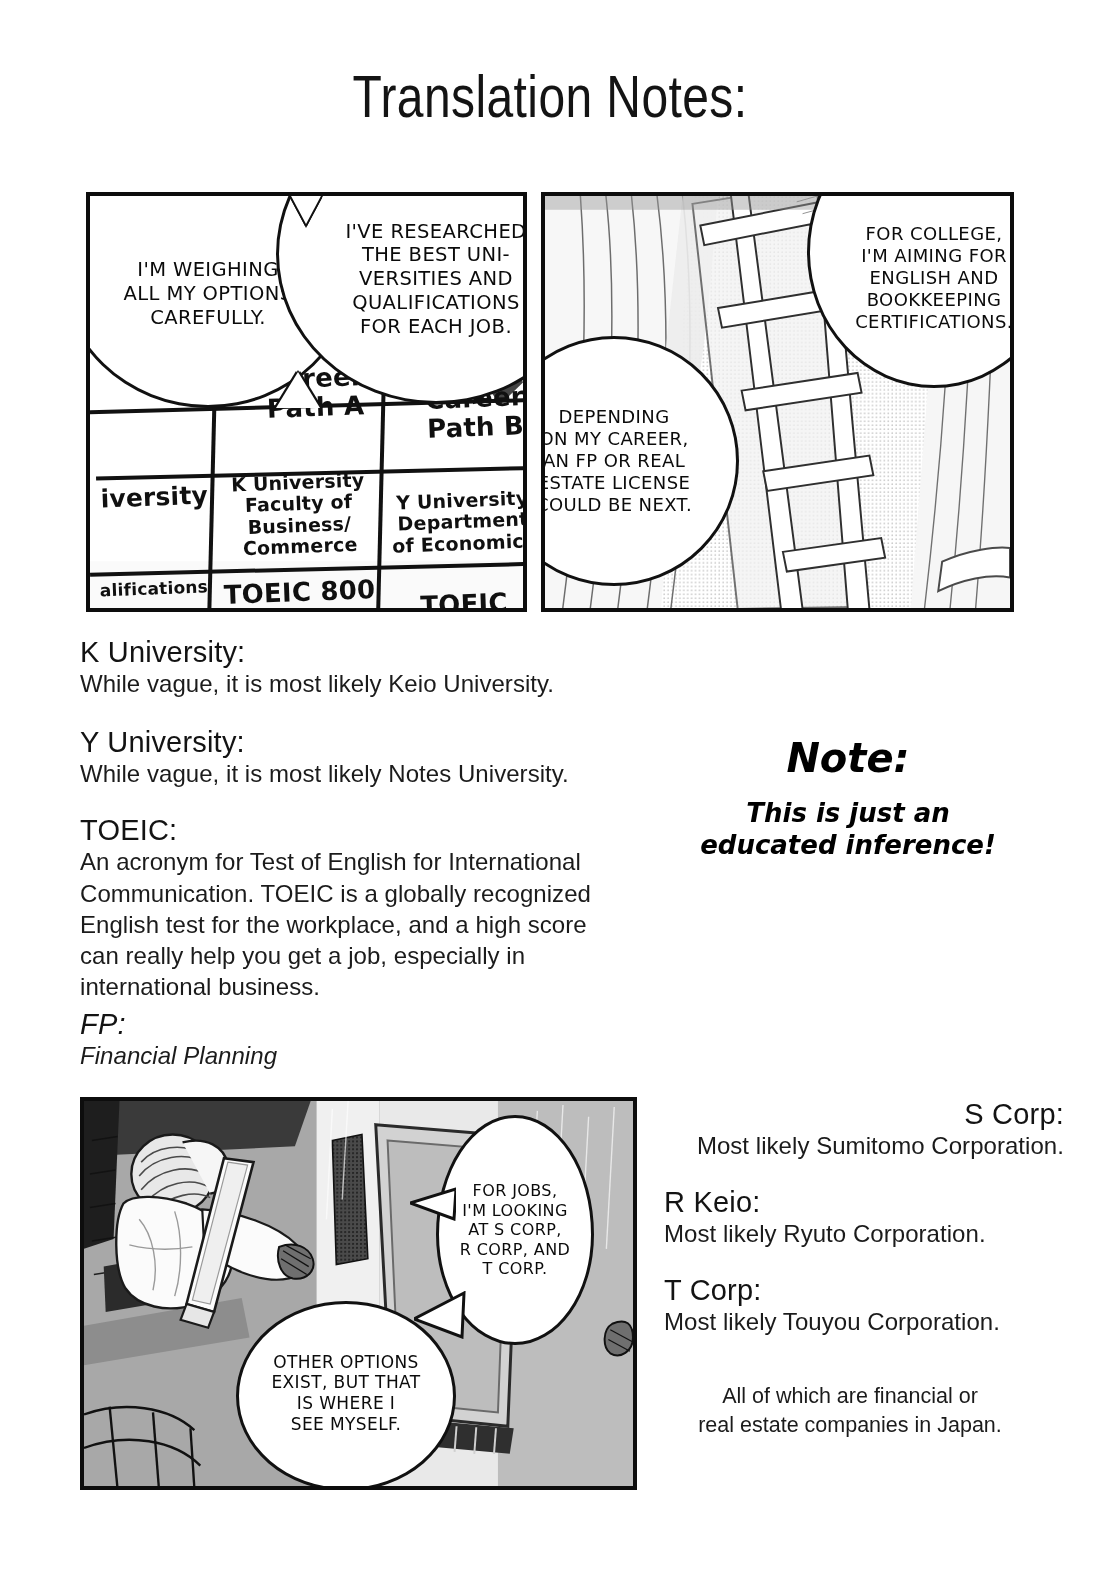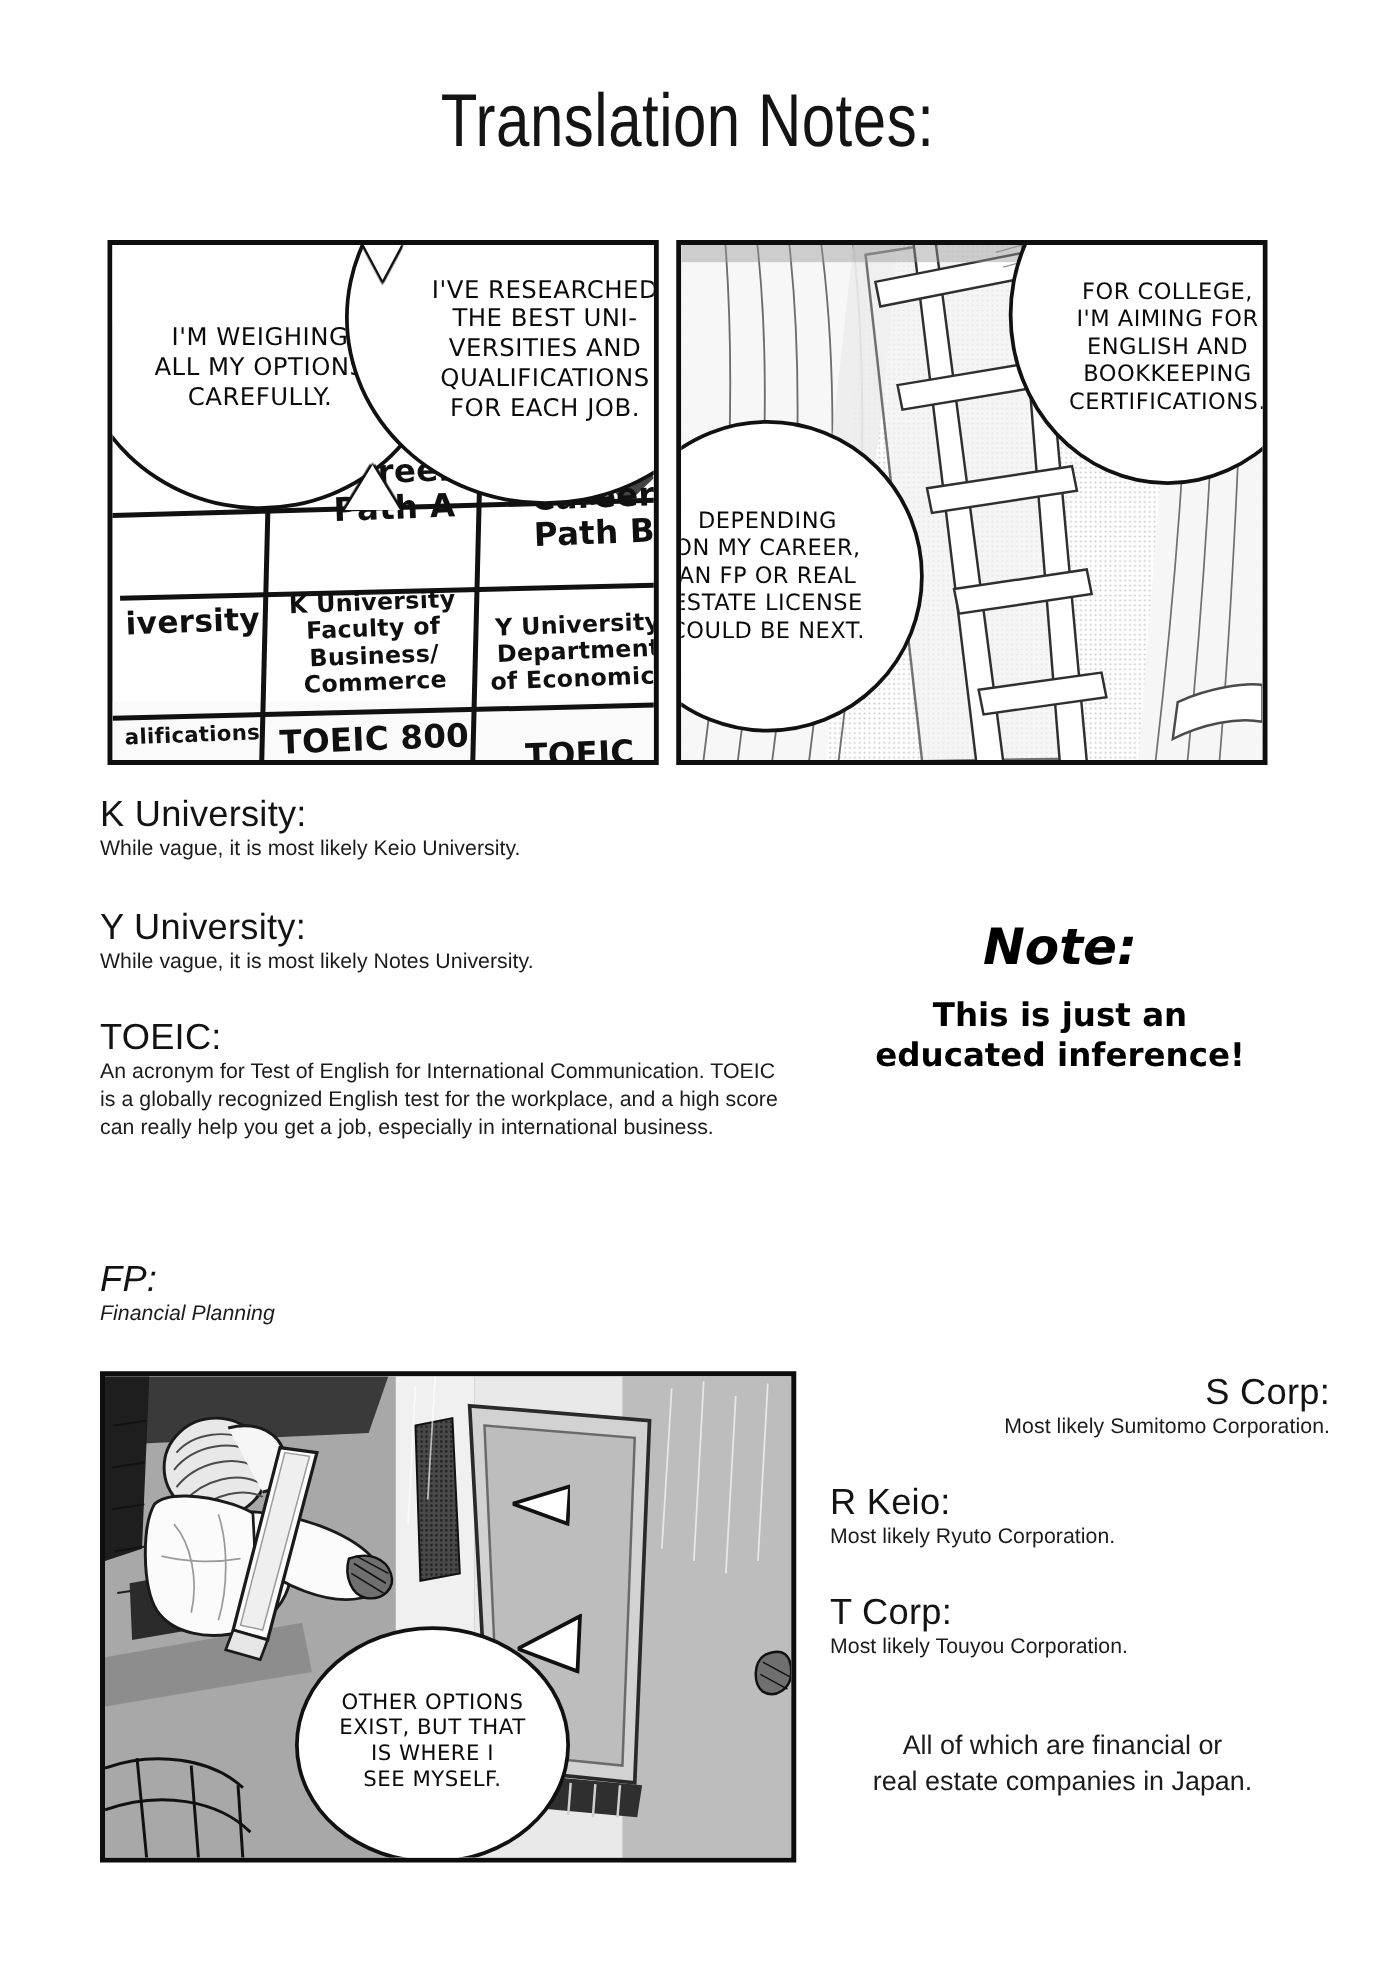--- a/index.html
+++ b/index.html
@@ -146,21 +146,21 @@
   .note-head {
     font-family: "Liberation Sans", sans-serif;
     font-size: 29px;
     font-weight: 400;
     color: #131313;
     line-height: 1.12;
     letter-spacing: 0.2px;
   }
   .note-body {
     font-family: "Liberation Sans", sans-serif;
-    font-size: 17px;
+    font-size: 24px;
     font-weight: 400;
     color: #1b1b1b;
     line-height: 1.30;
     letter-spacing: 0.05px;
   }
 
   #note-k-university { left: 80px;  top: 636px;  width: 560px; }
   #note-y-university { left: 80px;  top: 726px;  width: 560px; }
   #note-toeic        { left: 80px;  top: 814px;  width: 545px; }
   #note-fp           { left: 80px;  top: 1008px; width: 560px; font-style: italic; }
@@ -190,20 +190,21 @@
     font-family: "DejaVu Sans", sans-serif;
     font-style: italic;
     font-weight: 700;
     font-size: 40px;
     color: #000;
     line-height: 1.1;
   }
   #note-callout .callout-body {
     margin-top: 18px;
     font-family: "DejaVu Sans", sans-serif;
+    font-style: italic;
     font-weight: 700;
     font-size: 26px;
     color: #000;
     line-height: 1.22;
     white-space: pre-line;
   }
 
   
   .art { position: absolute; inset: 0; z-index: 1; }
 </style>
@@ -485,20 +486,27 @@
     </g>
   </svg>
 
   <svg class="tail-poly" style="left:326px; top:86px; width:46px; height:34px;" viewBox="0 0 46 34">
     <polygon points="46,2 0,16 44,32" fill="#ffffff" stroke="#111" stroke-width="3"></polygon>
   </svg>
   <svg class="tail-poly" style="left:330px; top:190px; width:54px; height:48px;" viewBox="0 0 54 48">
     <polygon points="50,2 0,28 48,46" fill="#ffffff" stroke="#111" stroke-width="3"></polygon>
   </svg>
 
+  <div class="bubble" id="bub-jobs">
+    <div class="btxt">FOR JOBS,
+I'M LOOKING
+AT S CORP,
+R CORP, AND
+T CORP.</div>
+  </div>
   <div class="bubble" id="bub-other">
     <div class="btxt">OTHER OPTIONS
 EXIST, BUT THAT
 IS WHERE I
 SEE MYSELF.</div>
   </div>
 </div>
 
 <div class="note-block" id="note-s-corp">
   <div class="note-head">S Corp:</div>

